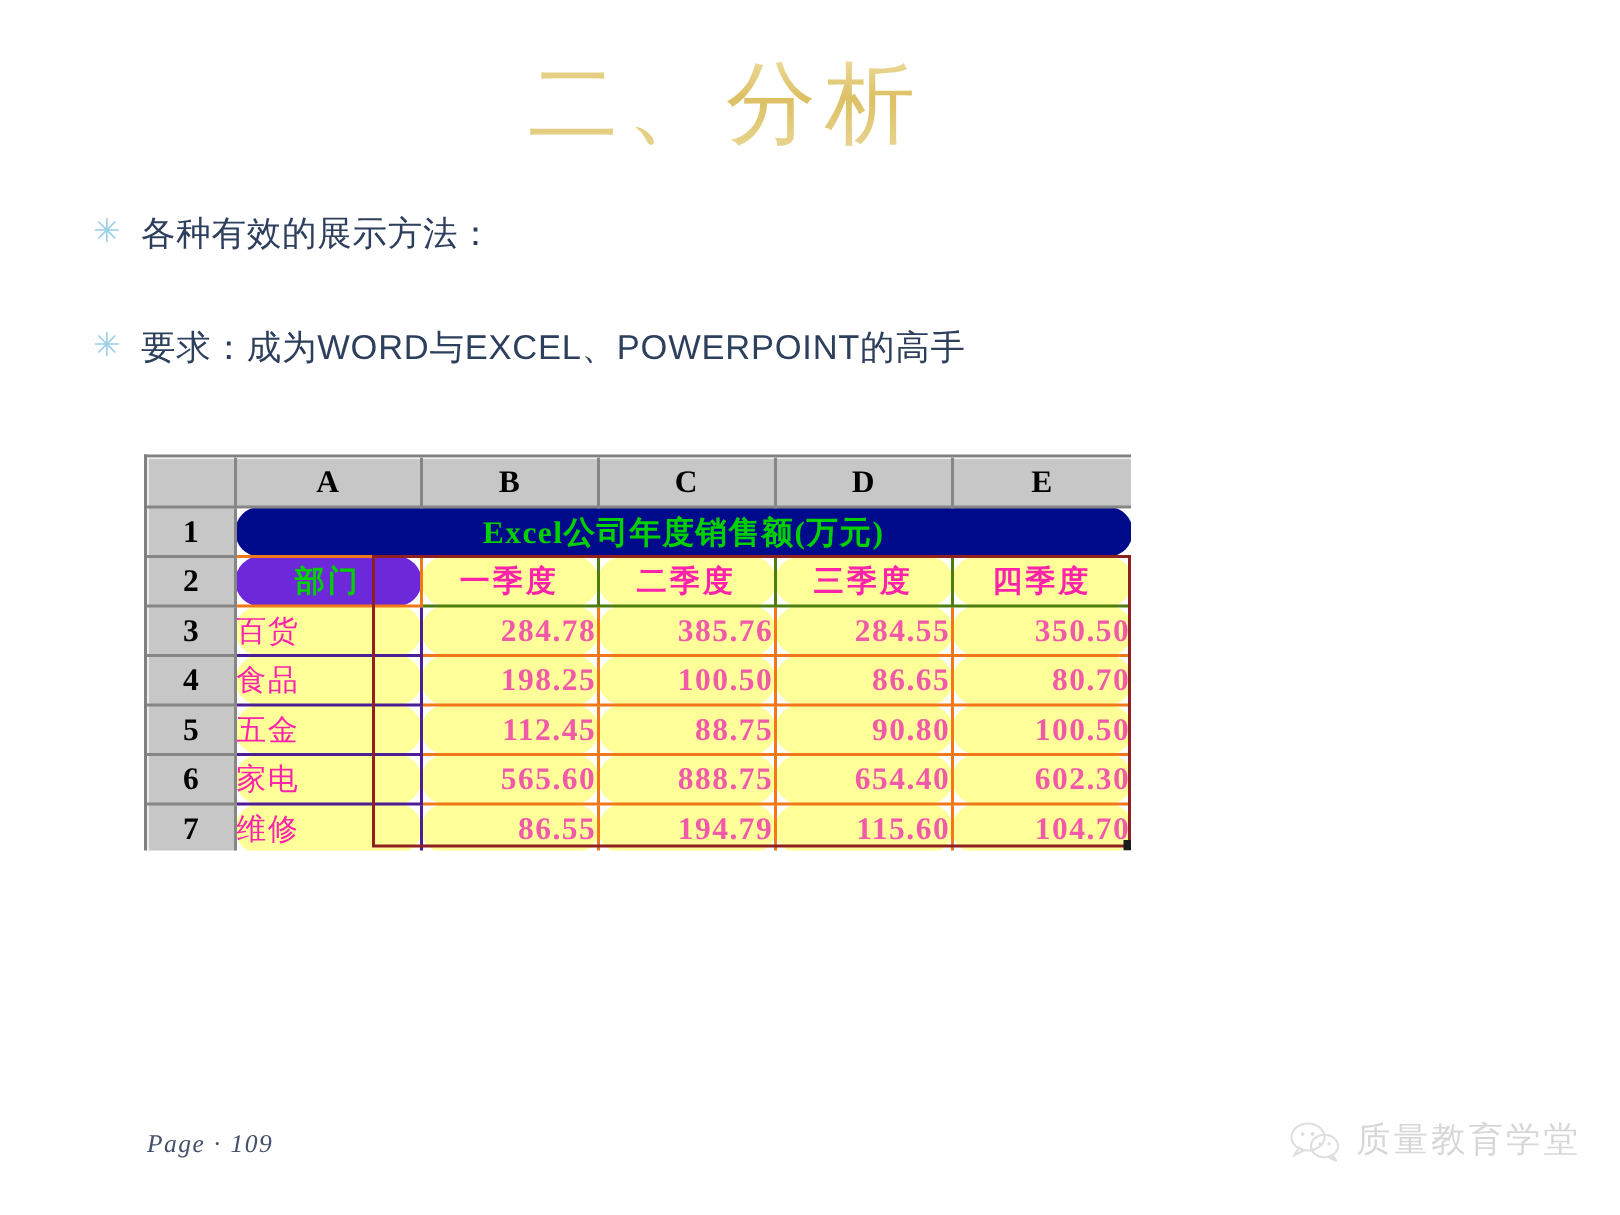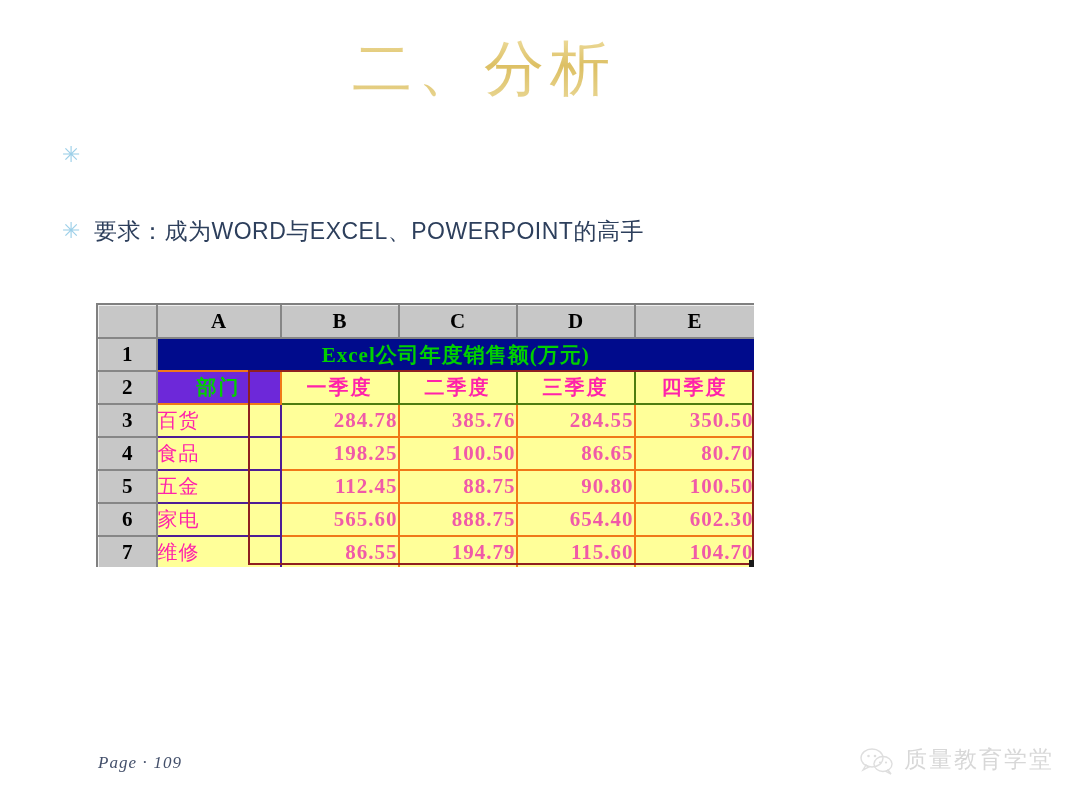--- a/index.html
+++ b/index.html
@@ -115,20 +115,21 @@
     text-align: center;
     height: 31px;
     font-family: "Liberation Serif", "DejaVu Serif", serif;
   }
 
   
   .cell {
     height: 31px;
     font-size: 19px;
     font-family: "Liberation Serif", "DejaVu Serif", serif;
+    border-radius: 16px;
   }
   .title-cell {
     background: #000b8c;
     color: #00d000;
     font-weight: 700;
     font-size: 21px;
     text-align: center;
     letter-spacing: 1px;
     border: 1px solid #000b8c;
   }
@@ -225,20 +226,21 @@
     white-space: nowrap;
   }
 </style>
 </head>
 <body>
 
 <div class="slide-title">二、分析</div>
 
 <div class="bullet-row bullet-1">
   <span class="bullet-mark">✳</span>
+  <span class="bullet-text">各种有效的展示方法：</span>
 </div>
 
 <div class="bullet-row bullet-2">
   <span class="bullet-mark">✳</span>
   <span class="bullet-text">要求：成为WORD与EXCEL、POWERPOINT的高手</span>
 </div>
 
 <div class="excel-shot">
   <table class="excel-grid">
     <colgroup>

